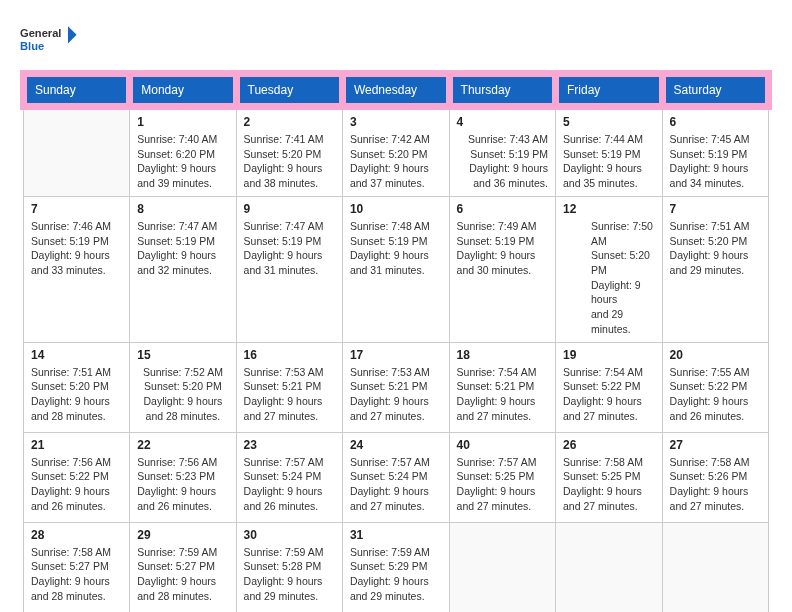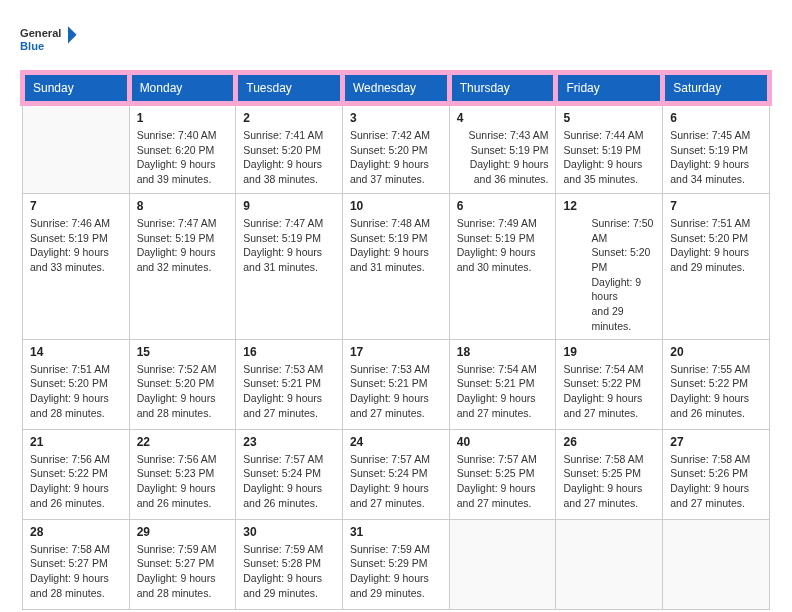--- a/index.html
+++ b/index.html
@@ -37,21 +37,21 @@
       border-collapse: collapse;
       font-size: 11px;
     }
     .calendar th {
       background-color: #1565C0;
       color: #fff;
       text-align: left;
       padding: 6px 8px;
       font-size: 12px;
       font-weight: normal;
-      border: 5px solid #f9a8d4;
+      border: 7px solid #f9a8d4;
     }
     .calendar td {
       border: 1px solid #ccc;
       vertical-align: top;
       padding: 5px 7px;
       width: 107px;
       min-height: 80px;
       height: 90px;
     }
     .calendar td.empty {
@@ -198,21 +198,21 @@
       <tr>
         <td>
           <div class="day-number">14</div>
           <div class="day-info" style="white-space: pre-line;">Sunrise: 7:51 AM
 Sunset: 5:20 PM
 Daylight: 9 hours
 and 28 minutes.</div>
         </td>
         <td>
           <div class="day-number">15</div>
-          <div class="day-info" style="white-space: pre-line;">Sunrise: 7:52 AM
+          <div class="day-info" style="white-space: pre-line; text-align: center;">Sunrise: 7:52 AM
 Sunset: 5:20 PM
 Daylight: 9 hours
 and 28 minutes.</div>
         </td>
         <td>
           <div class="day-number">16</div>
           <div class="day-info" style="white-space: pre-line;">Sunrise: 7:53 AM
 Sunset: 5:21 PM
 Daylight: 9 hours
 and 27 minutes.</div>

